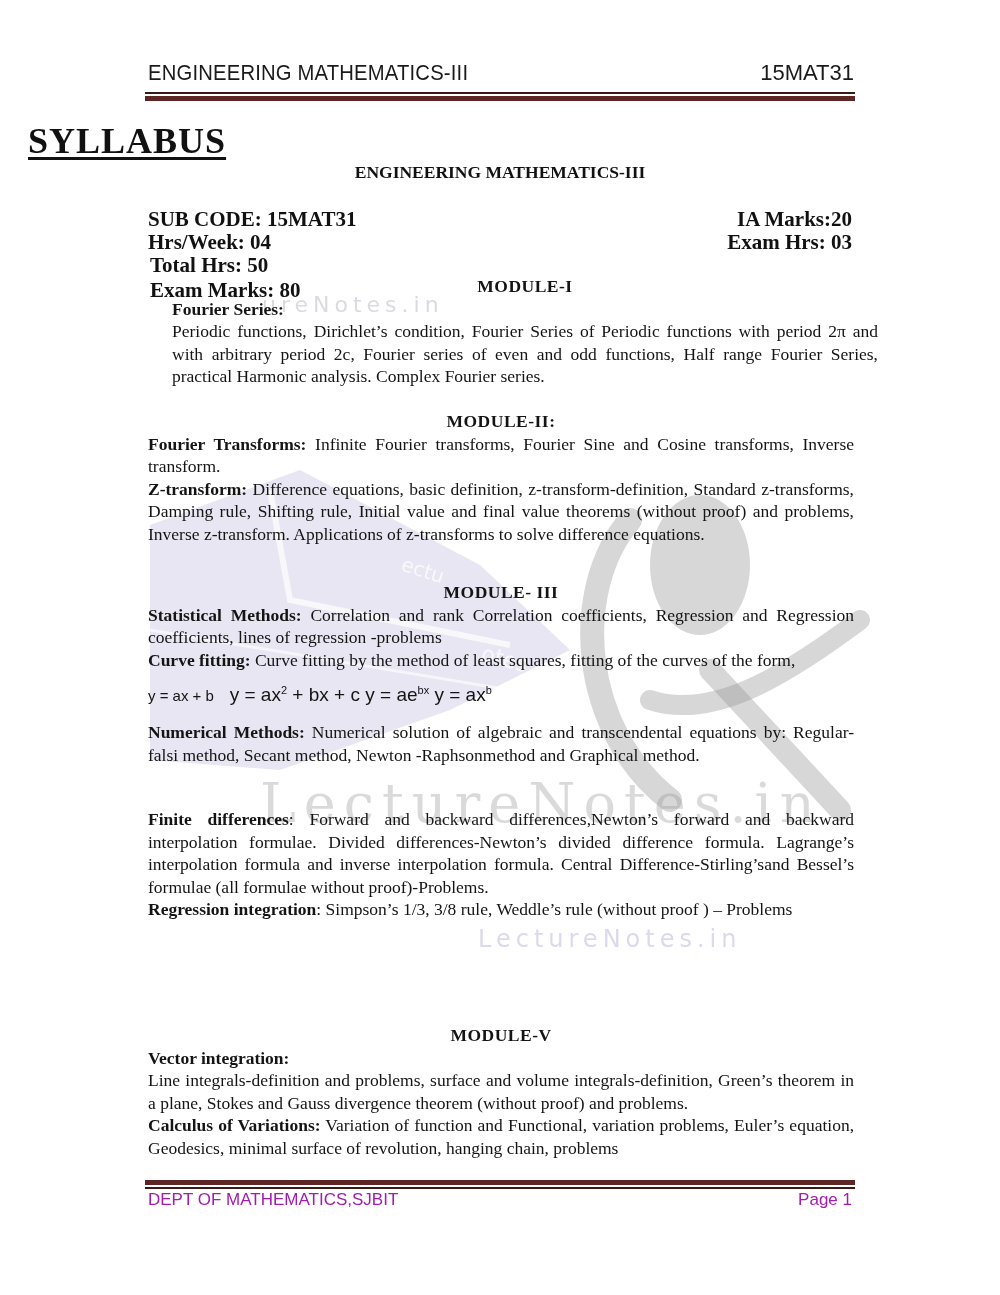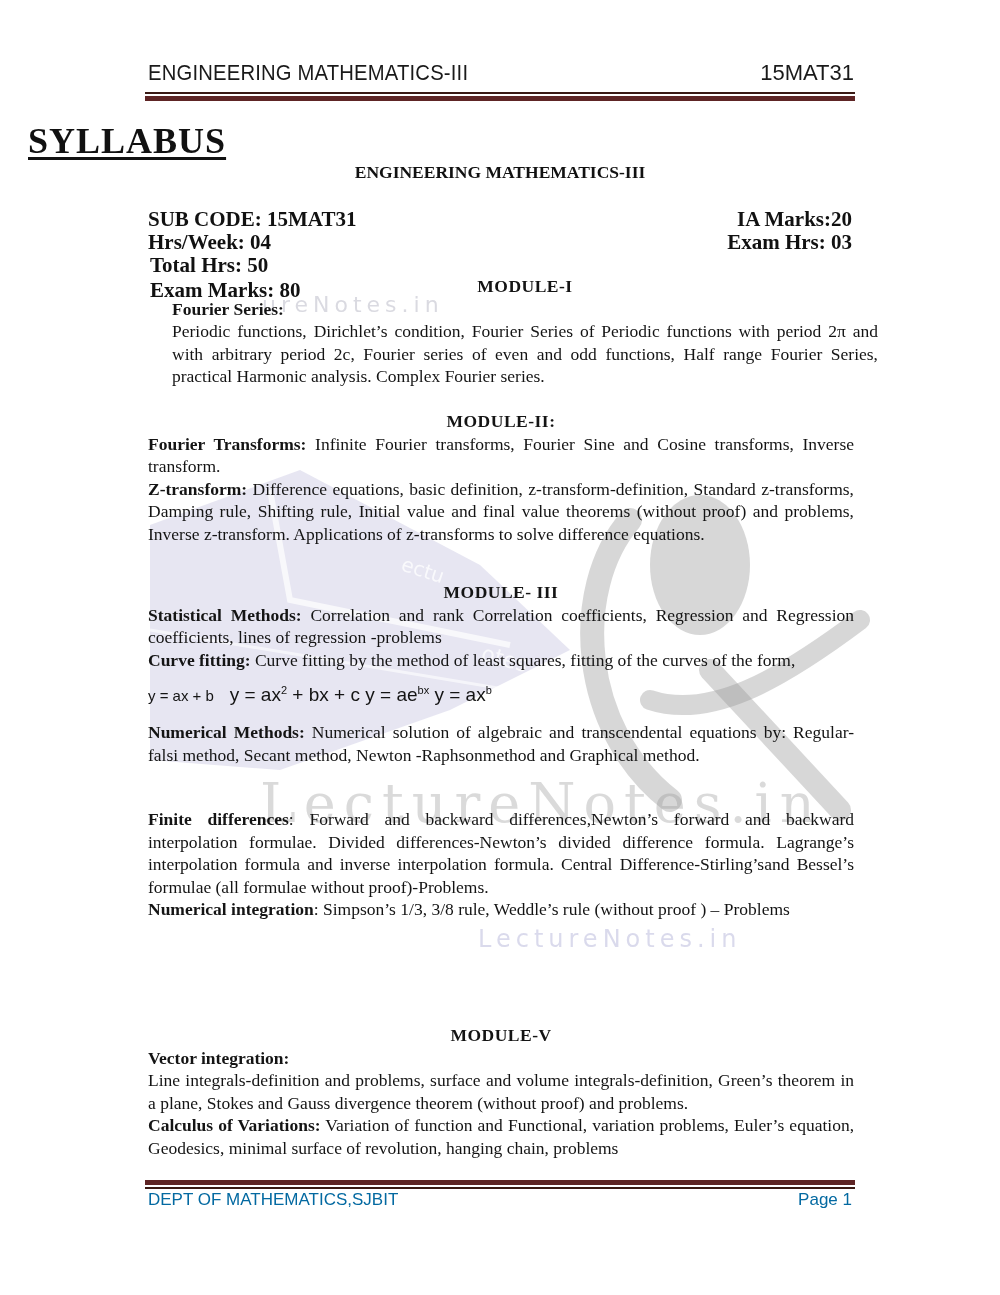--- a/index.html
+++ b/index.html
@@ -29,21 +29,21 @@
   .subtitle { position: absolute; left: 0; width: 1000px; top: 162px; text-align: center; font-family: "Liberation Serif", serif; font-weight: bold; font-size: 17.5px; }
 
   .meta-row { position: absolute; left: 148px; width: 704px; display: flex; justify-content: space-between; font-family: "Liberation Serif", serif; font-weight: bold; font-size: 21px; }
 
   .mod-head { font-family: "Liberation Serif", serif; font-weight: bold; text-align: center; font-size: 17.5px; letter-spacing: 0.5px; }
 
   .formula { font-family: "Liberation Sans", sans-serif; font-size: 19px; white-space: nowrap; }
   .formula .sm { font-size: 15px; text-align: center; }
   .formula sup { font-size: 11px; }
 
-  .ftr { position: absolute; left: 148px; top: 1190px; width: 704px; display: flex; justify-content: space-between; font-family: "Liberation Sans", sans-serif; font-size: 17px; color: #0369a1; align-items: flex-end; }
+  .ftr { position: absolute; left: 148px; top: 1190px; width: 704px; display: flex; justify-content: space-between; font-family: "Liberation Sans", sans-serif; font-size: 17px; color: #a21caf; align-items: flex-end; }
 </style>
 </head>
 <body>
 
 <div class="page">
 
   <svg class="wm wm-flag" viewBox="0 0 460 300">
     <path d="M0 55 L150 0 L330 95 L420 180 L300 240 L130 300 L0 290 Z" fill="rgba(120,115,185,0.18)"></path>
     <path d="M120 20 L140 130 L360 175" stroke="rgba(255,255,255,0.7)" stroke-width="6" fill="none"></path>
     <path d="M0 160 L420 230" stroke="rgba(255,255,255,0.6)" stroke-width="3" fill="none"></path>
@@ -105,21 +105,21 @@
       &nbsp;
       <span><span>y = ax</span><sup>2</sup><span> + bx + c</span></span>
       <span><span>y = ae</span><sup>bx</sup></span>
       <span><span>y = ax</span><sup>b</sup></span>
     </div>
     <div class="just" style="margin-top:12px;"><span class="b">Numerical Methods:</span><span> Numerical solution of algebraic and transcendental equations by: Regular-falsi method, Secant method, Newton -Raphsonmethod and Graphical method.</span></div>
   </div>
 
   <div class="content" style="top:808px;">
     <div class="just"><span class="b">Finite differences</span><span>: Forward and backward differences,Newton’s forward and backward interpolation formulae. Divided differences-Newton’s divided difference formula. Lagrange’s interpolation formula and inverse interpolation formula. Central Difference-Stirling’sand Bessel’s formulae (all formulae without proof)-Problems.</span></div>
-    <div class="just"><span class="b">Numerical integration</span><span>: Simpson’s 1/3, 3/8 rule, Weddle’s rule (without proof ) – Problems</span></div>
+    <div class="just"><span class="b">Regression integration</span><span>: Simpson’s 1/3, 3/8 rule, Weddle’s rule (without proof ) – Problems</span></div>
   </div>
 
   <div class="content" style="top:988px;margin-top:36px;">
     <div class="mod-head">MODULE-V</div>
     <div class="b">Vector integration:</div>
     <div class="just">Line integrals-definition and problems, surface and volume integrals-definition, Green’s theorem in a plane, Stokes and Gauss divergence theorem (without proof) and problems.</div>
     <div class="just"><span class="b">Calculus of Variations:</span><span> Variation of function and Functional, variation problems, Euler’s equation, Geodesics, minimal surface of revolution, hanging chain, problems</span></div>
   </div>
 
   <div class="rule-thick" style="top:1180px;"></div>

